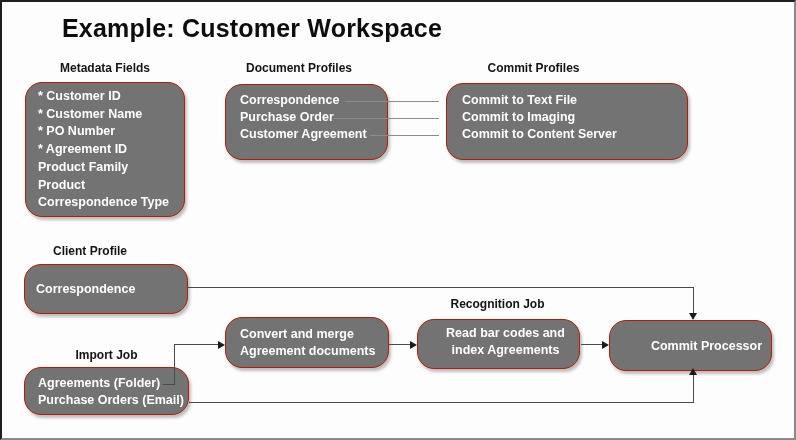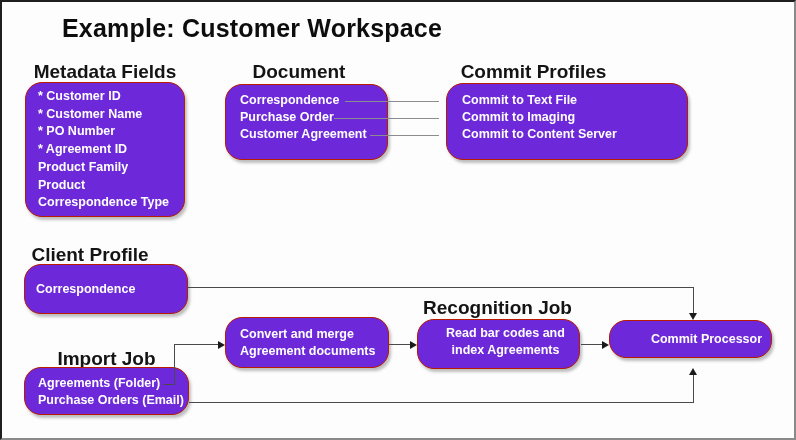--- a/index.html
+++ b/index.html
@@ -13,26 +13,26 @@
     overflow:hidden;
   }
 
   .title {
     position:absolute; left:60px; top:12px; width:600px;
     text-align:left; font-size:25px; font-weight:bold; color:#0d0d0d;
     letter-spacing:0.2px;
   }
 
   .heading {
-    position:absolute; text-align:center; font-size:19px; font-weight:bold;
+    position:absolute; text-align:center; font-size:12px; font-weight:bold;
     color:#141414;
   }
 
   .node {
-    position:absolute; background:#6d28d9; border:1px solid #b71c03;
+    position:absolute; background:#737373; border:1px solid #b71c03;
     border-radius:17px; color:#ffffff; font-weight:bold; font-size:12.5px;
     box-shadow:2px 3px 3px rgba(0,0,0,0.25); z-index:1;
   }
   .nline { white-space:nowrap; }
 
   
   #h-metadata { left:23px;  top:59px;  width:160px; }
   #h-doc      { left:216px; top:59px;  width:162px; }
   #h-commit   { left:428px; top:59px;  width:207px; }
   #h-client   { left:22px;  top:242px; width:132px; }
@@ -41,21 +41,21 @@
   #h-import   { left:22px;  top:346px; width:165px; }
 
   
   #box-metadata { left:23px;  top:80px;  width:160px; height:135px; padding:5px 6px 0 12px; line-height:17.7px; }
   #box-doc      { left:223px; top:82px;  width:163px; height:76px;  padding:7px 4px 0 14px;  line-height:17px; }
   #box-commit   { left:444px; top:81px;  width:242px; height:77px;  padding:8px 4px 0 15px;  line-height:17px; }
   #box-client   { left:22px;  top:262px; width:164px; height:50px;  padding-left:11px; display:flex; align-items:center; }
   #box-conv     { left:223px; top:315px; width:164px; height:51px;  padding:8px 4px 0 14px;  line-height:17px; }
   #box-recog    { left:415px; top:317px; width:163px; height:50px;  padding:5px 4px 0 18px;  line-height:17px;text-align:center; }
   #box-import   { left:22px;  top:365px; width:165px; height:48px;  padding:7px 2px 17px 13px;  line-height:16.8px; }
-  #box-proc     { left:607px; top:318px; width:163px; height:38px;  display:flex; align-items:center; justify-content:center;padding-left:32px; }
+  #box-proc     { left:607px; top:318px; width:163px; height:51px;  display:flex; align-items:center; justify-content:center;padding-left:32px; }
 
   
   .link  { position:absolute; height:1px; background:#8c8c8c; z-index:5; }
   .flow  { position:absolute; background:#4a4a4a; z-index:5; }
   .hline { height:1px; }
   .vline { width:1px; }
 
   #lnk1 { left:343px; top:99px;  width:94px;  }
   #lnk2 { left:332px; top:116px; width:105px; }
   #lnk3 { left:368px; top:133px; width:69px;  }

